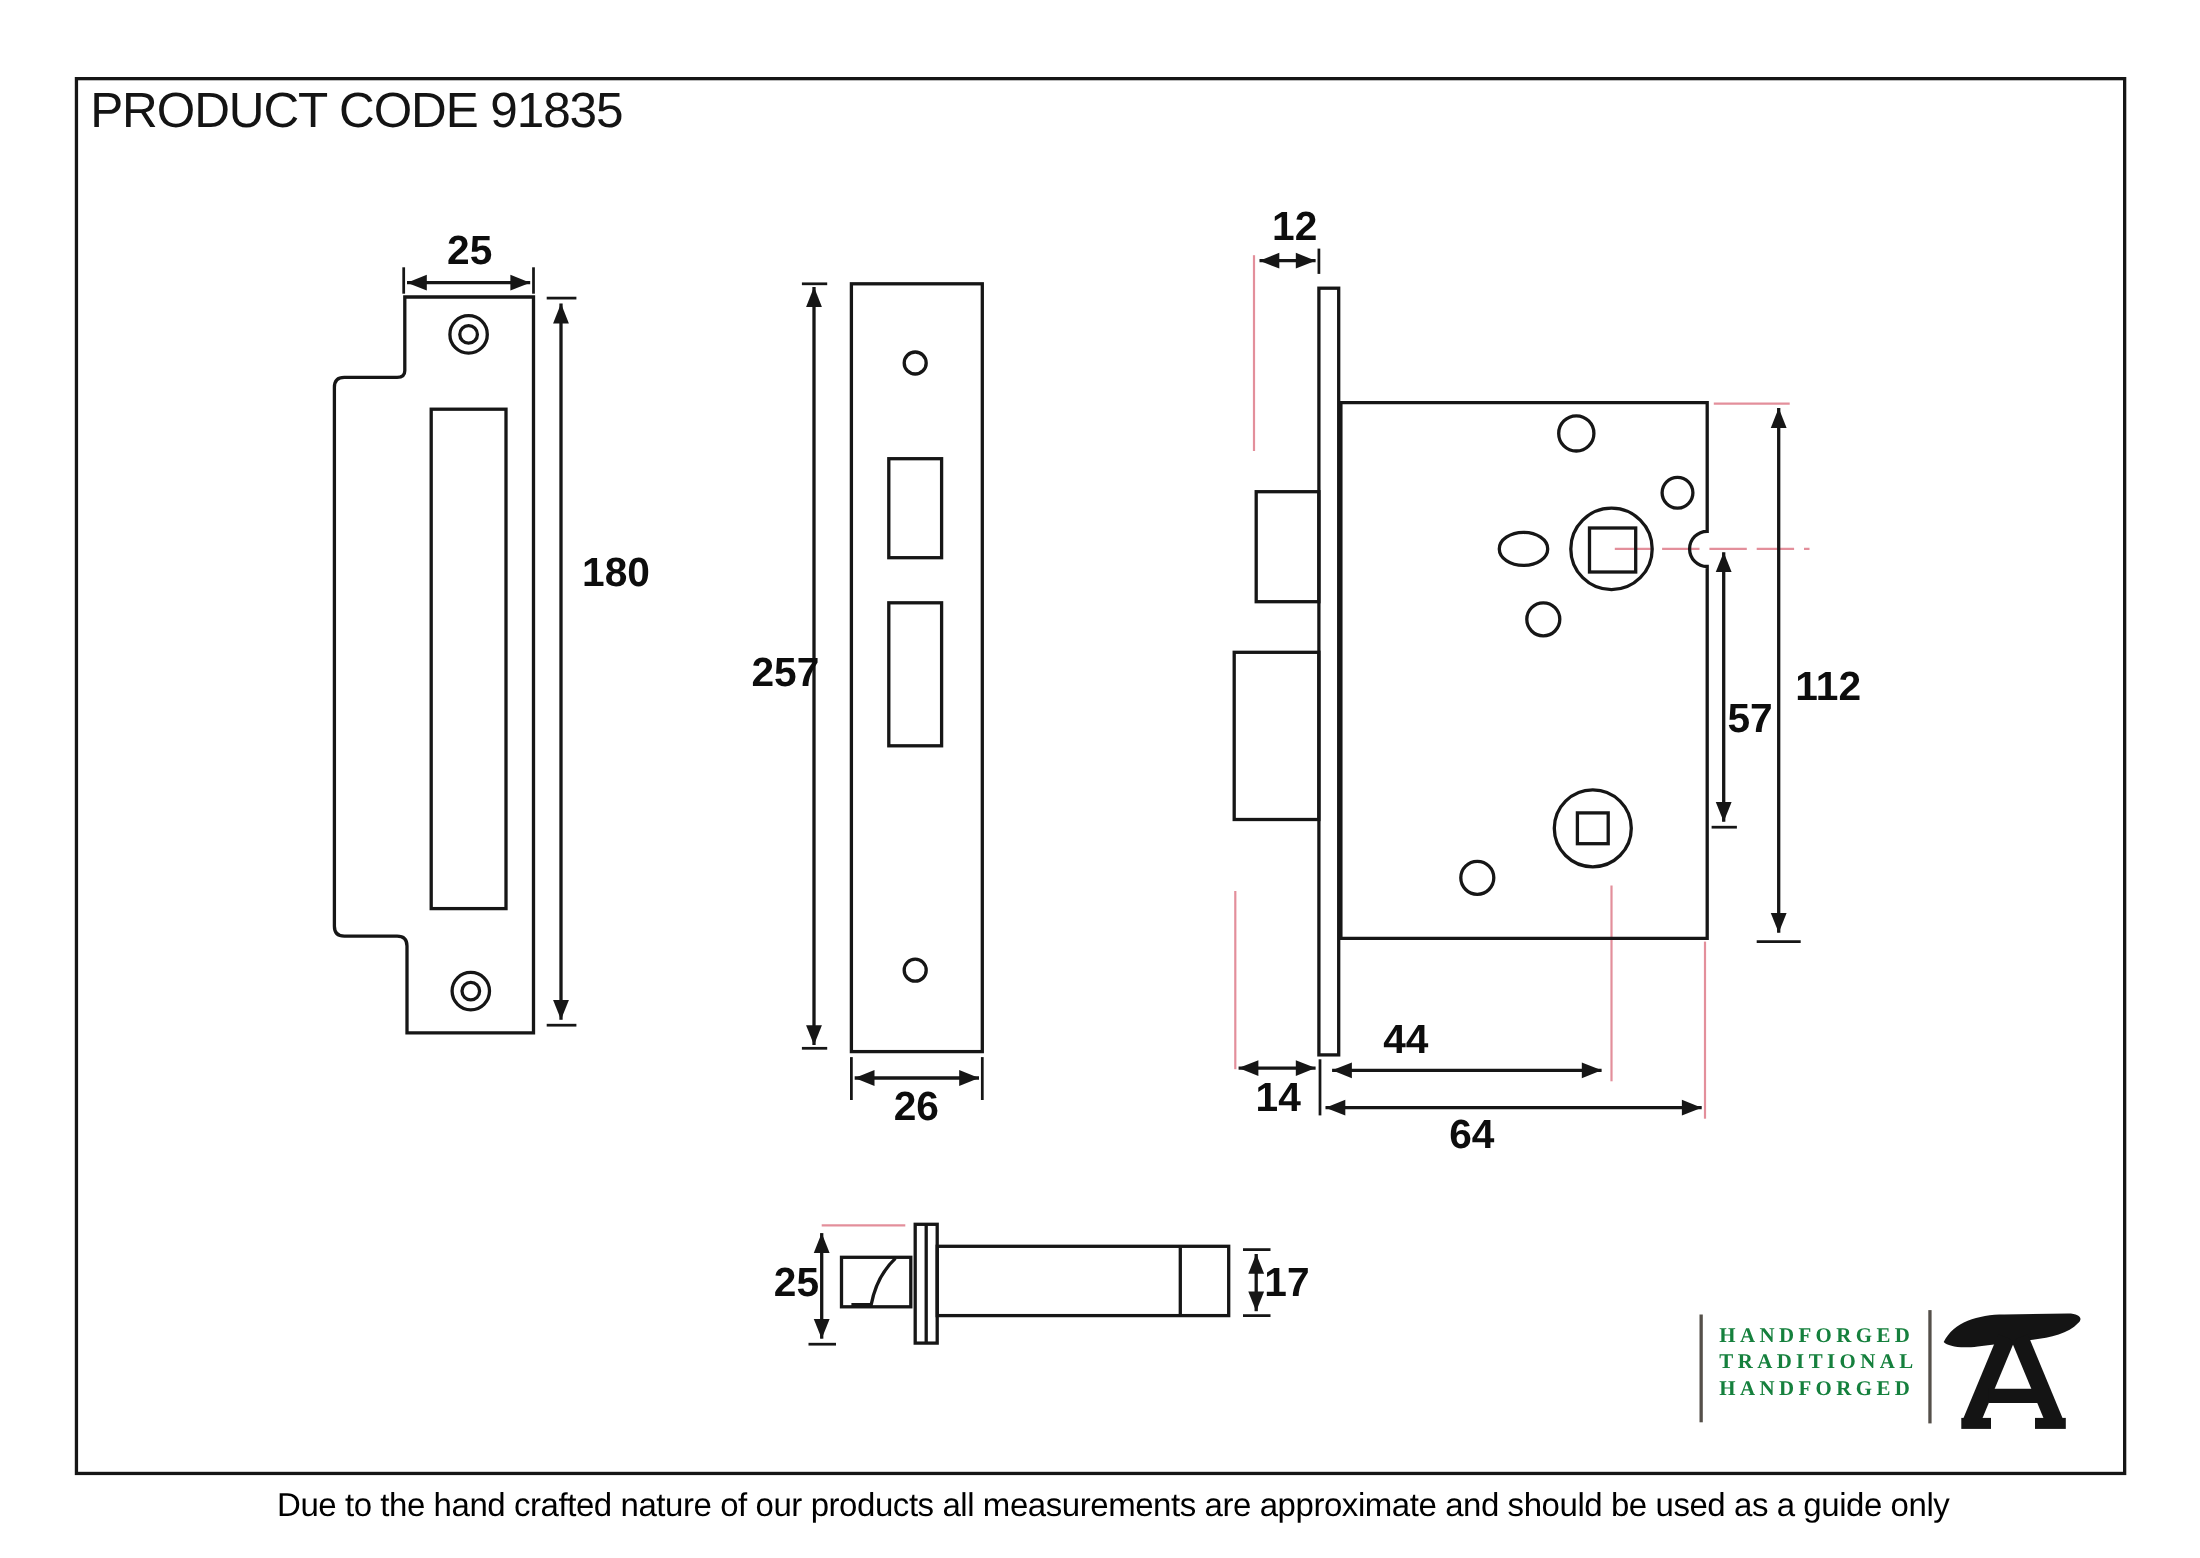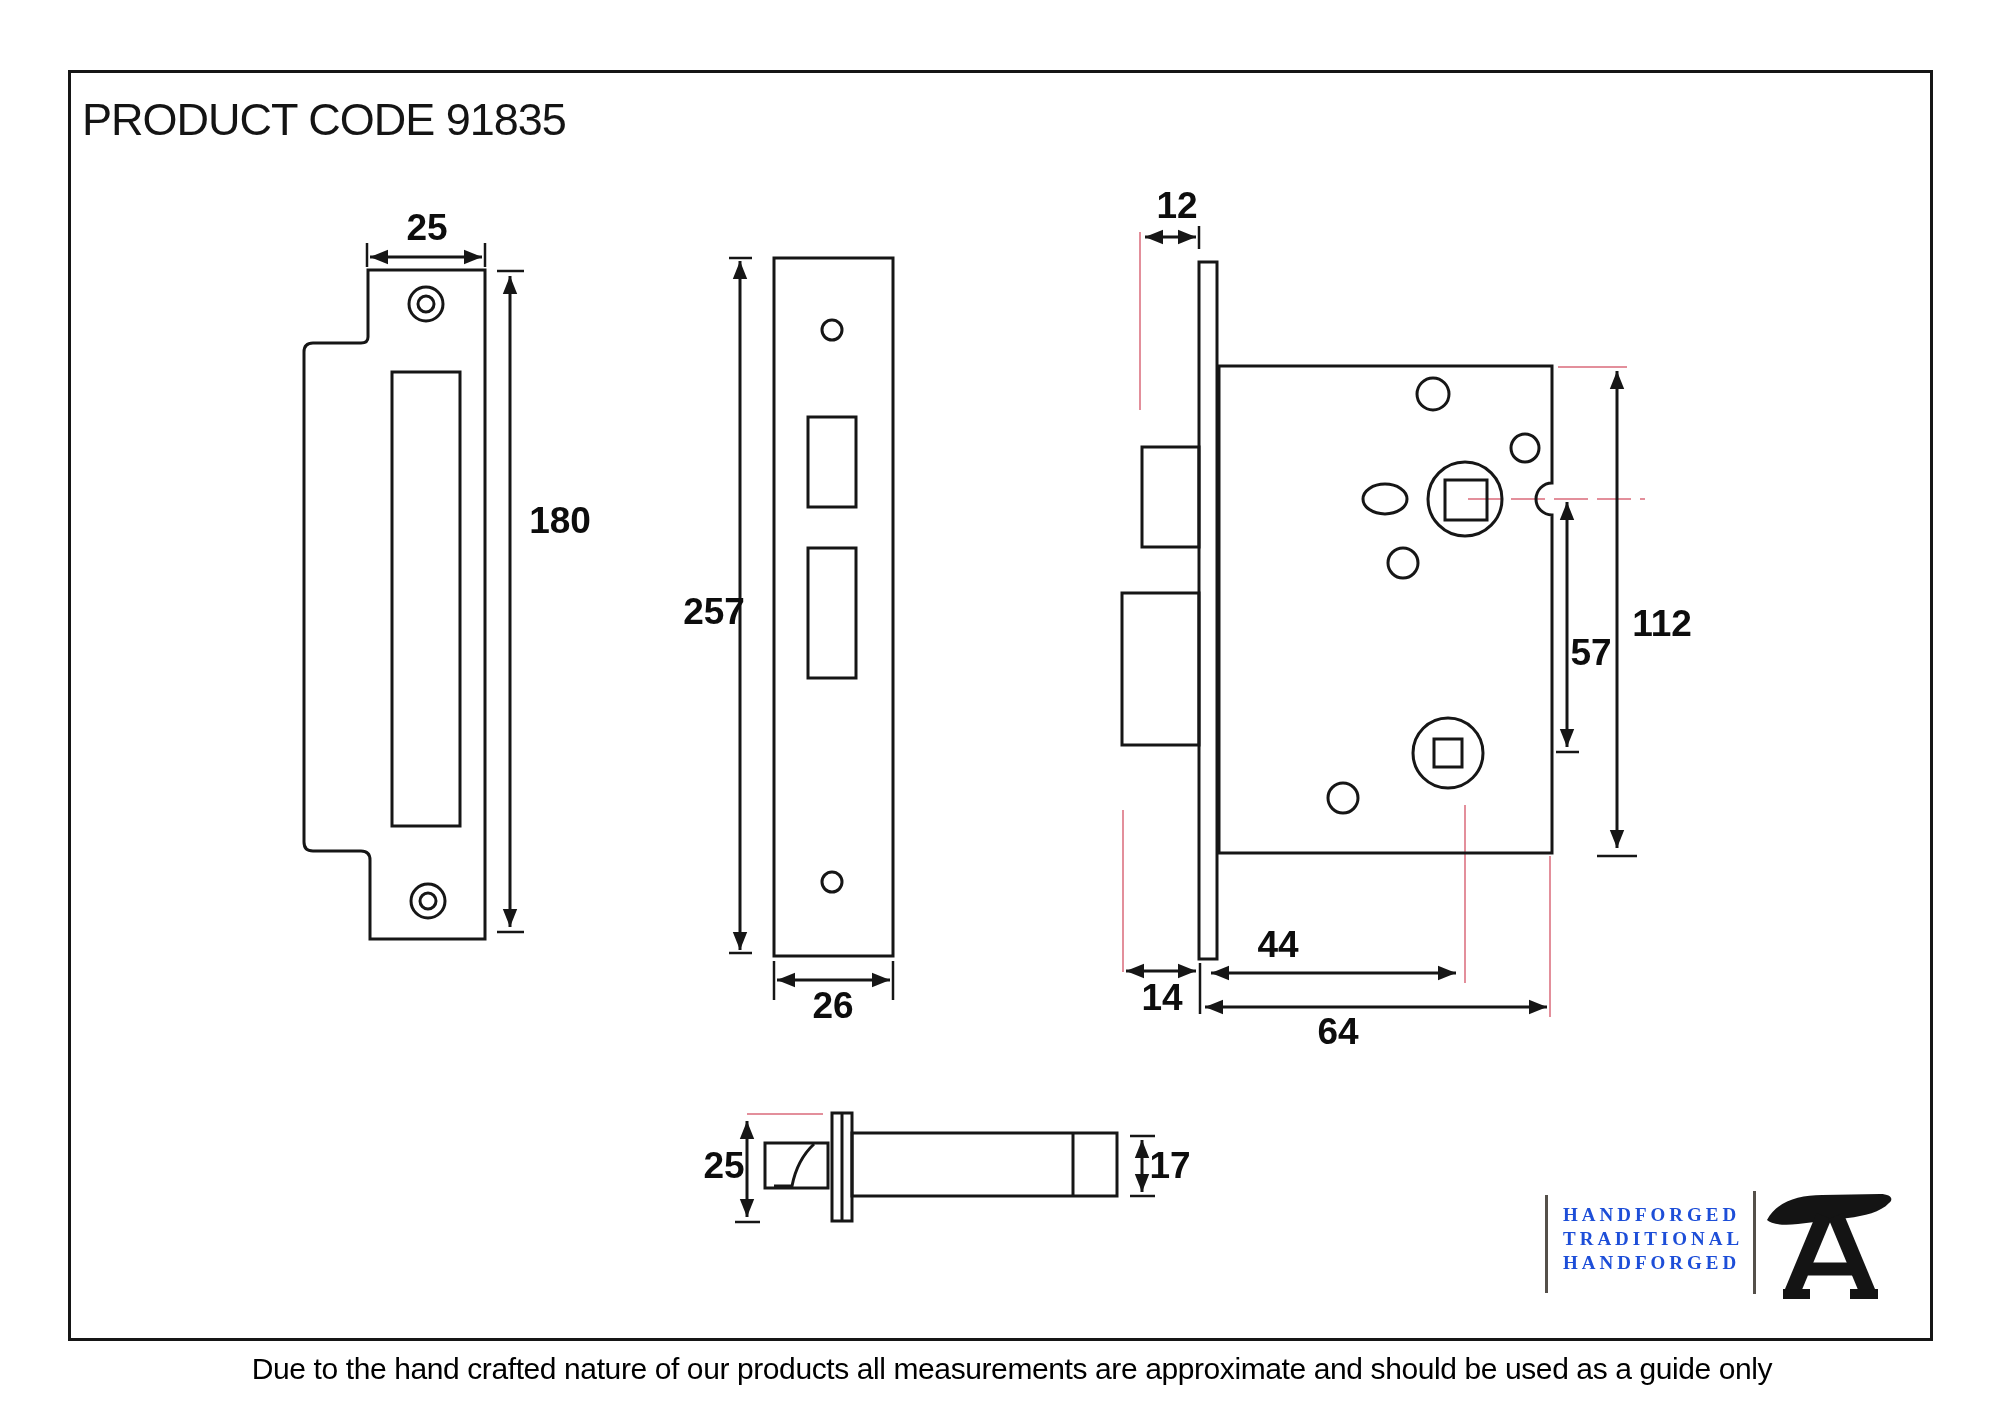--- a/index.html
+++ b/index.html
@@ -1,28 +1,28 @@
 <!DOCTYPE html>
 <html><head>
 <meta charset="utf-8">
 <style>
   html,body{margin:0;padding:0;background:#fff;}
   .canvas{position:relative;width:2000px;height:1416px;background:#ffffff;overflow:hidden;
           font-family:"Liberation Sans",sans-serif;}
   .frame{position:absolute;left:68px;top:70px;width:1859px;height:1265px;border:3px solid #161616;}
   .title{position:absolute;left:82px;top:74px;font-size:45px;font-weight:500;color:#141414;
-         letter-spacing:-1px;white-space:nowrap;margin-top:20px;}
+         letter-spacing:-1px;white-space:nowrap;}
   .dim{position:absolute;font-size:37px;font-weight:700;color:#0d0d0d;white-space:nowrap;
        transform:translate(-50%,-50%);}
   .drawing-svg{position:absolute;left:0;top:0;}
   .disclaimer{position:absolute;left:50%;top:1352px;transform:translateX(-50%);
               font-size:30px;color:#000;white-space:nowrap;letter-spacing:-0.4px;margin-left:12px;}
   .logo-bar{position:absolute;width:3px;background:#55504a;}
   .logo-text{position:absolute;left:1563px;top:1203px;font-family:"Liberation Serif",serif;
-             font-weight:700;font-size:19px;line-height:24px;letter-spacing:4px;color:#1d4ed8;
+             font-weight:700;font-size:19px;line-height:24px;letter-spacing:4px;color:#15803d;
              white-space:nowrap;}
 </style>
 </head>
 <body>
 
 <div class="canvas">
 
   <div class="frame"></div>
 
   <div class="title">PRODUCT CODE 91835</div>

